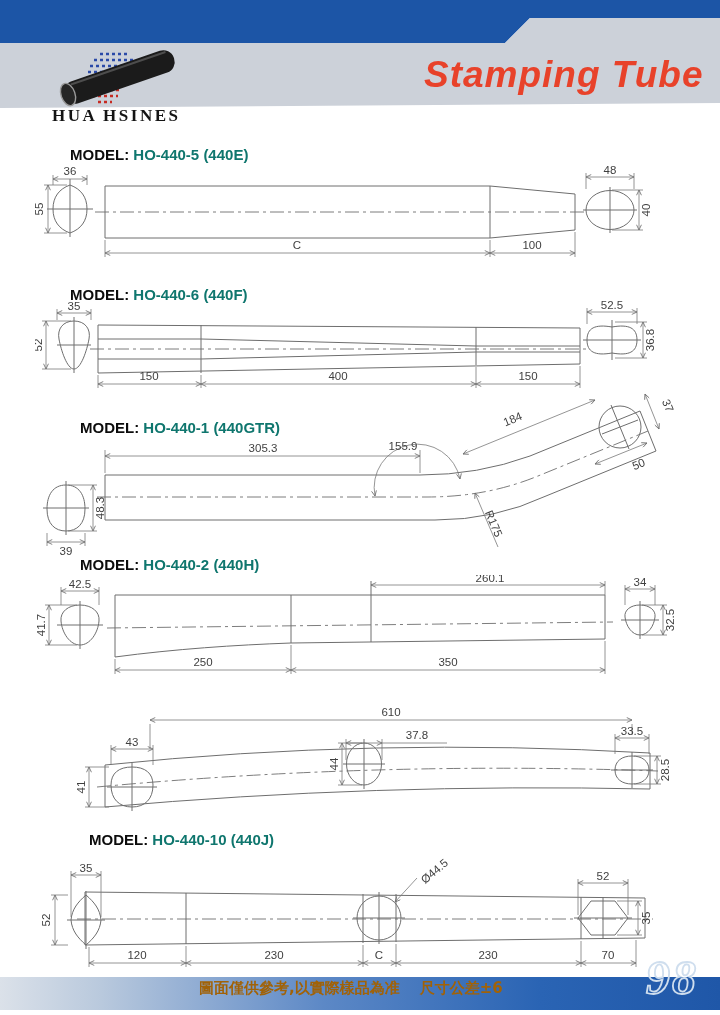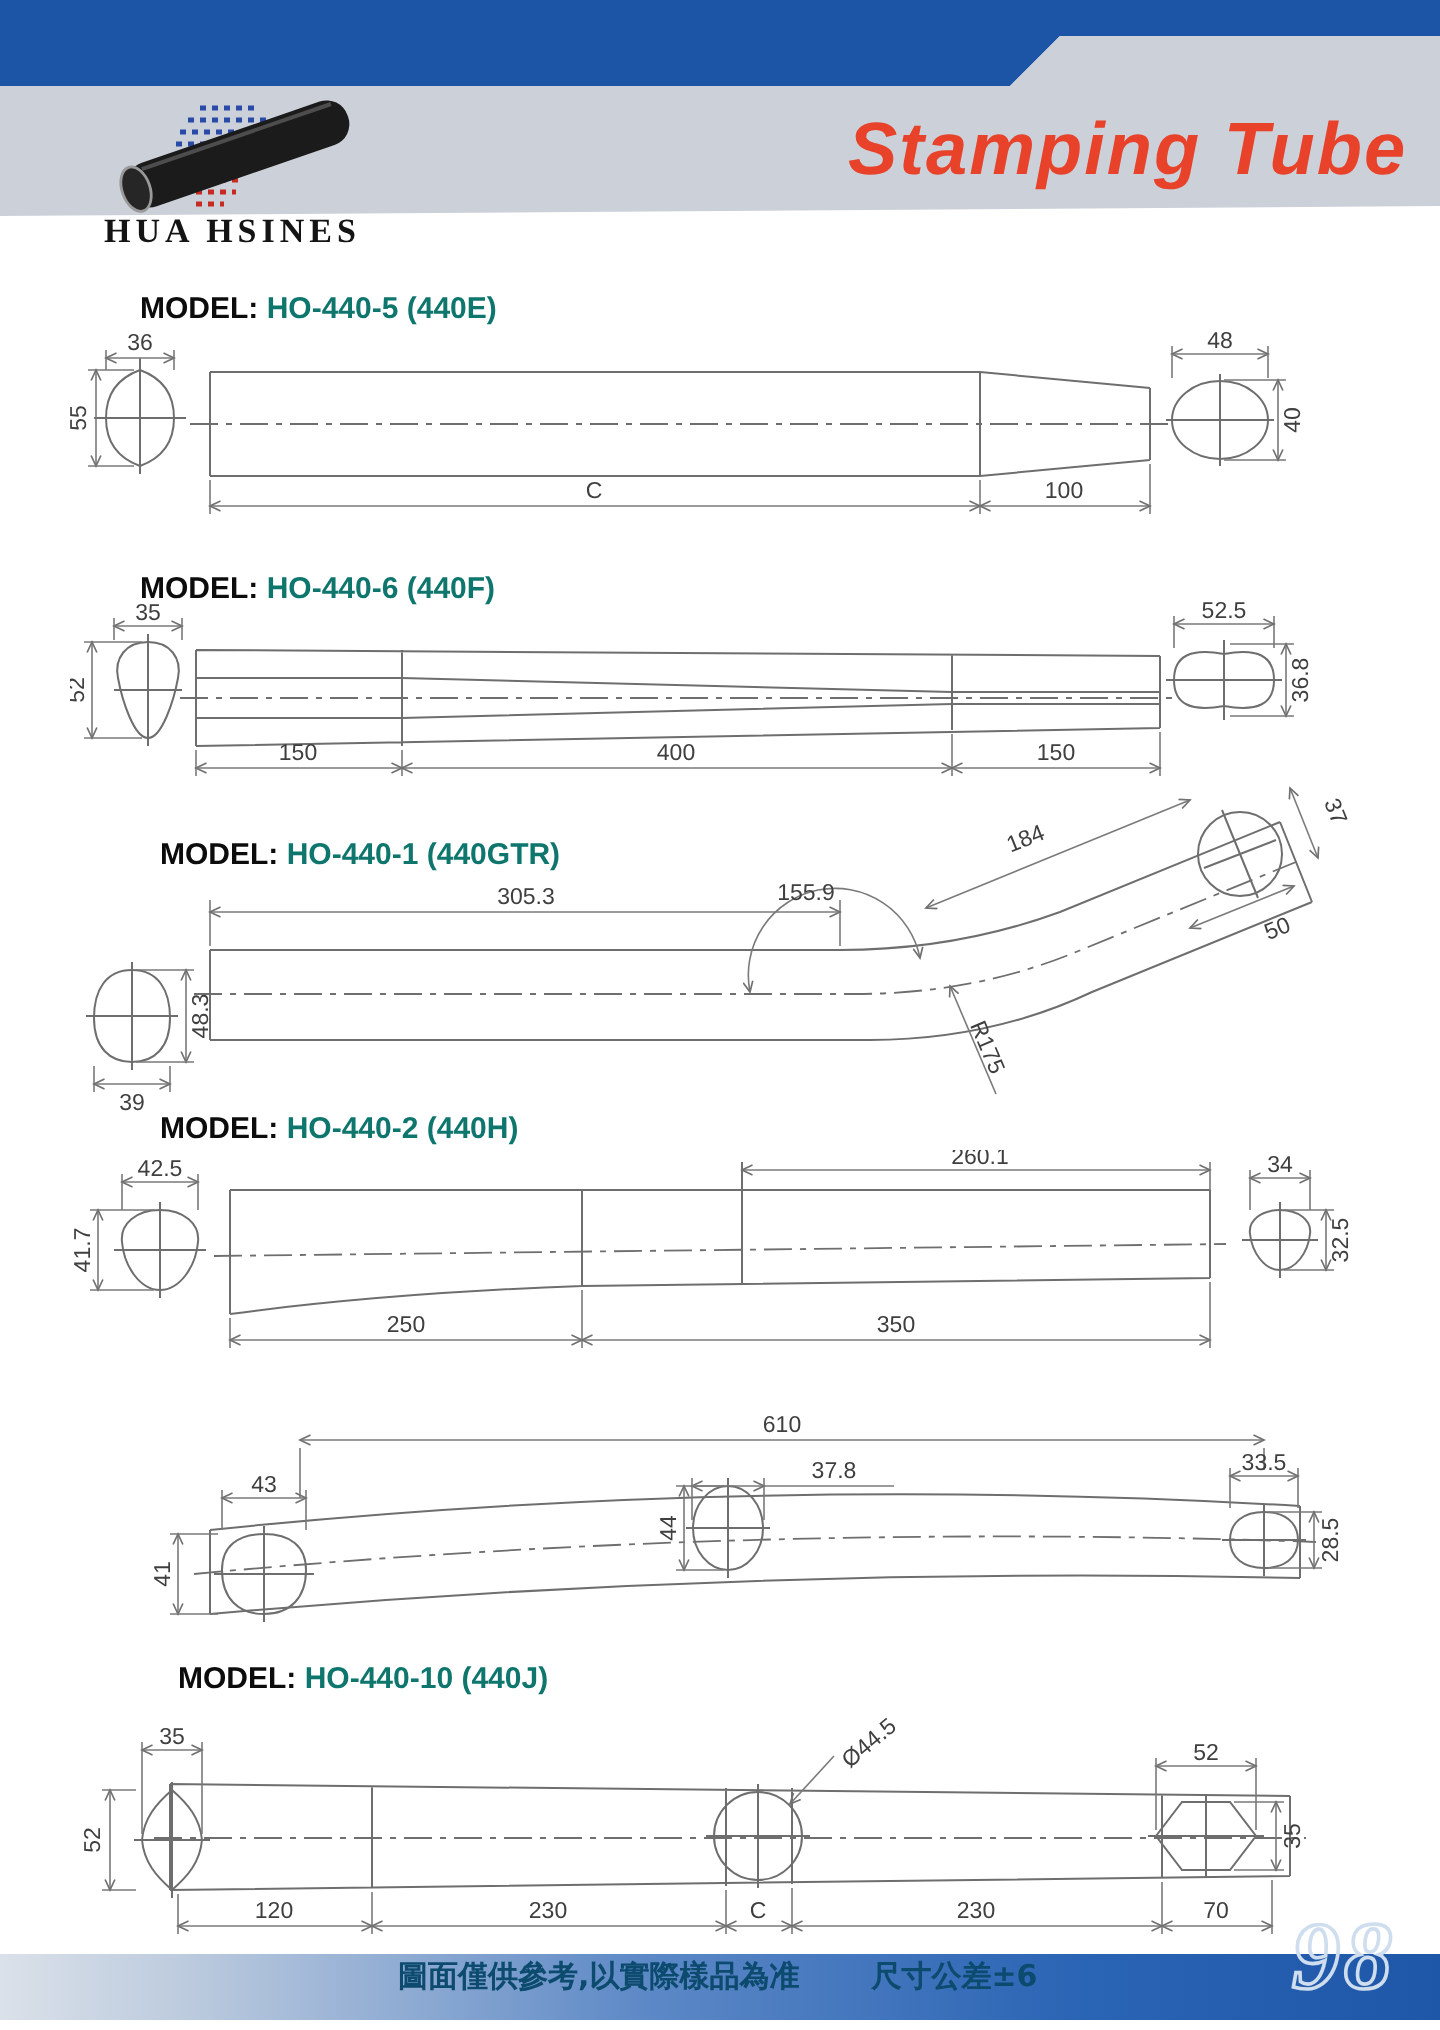--- a/index.html
+++ b/index.html
@@ -20,22 +20,22 @@
   .mtitle .m-code,.mtitle .m-variant{color:#0f766e;margin-top:24px;}
   
   .drw{position:absolute;}
   .ln{stroke:#6e6e6e;stroke-width:1;fill:none;}
   .dim{stroke:#7a7a7a;stroke-width:0.8;fill:none;}
   .cl{stroke:#6e6e6e;stroke-width:0.9;fill:none;stroke-dasharray:14 4 3 4;}
   .dt{font-family:"Liberation Sans",sans-serif;font-size:11.5px;fill:#3f3f3f;}
   
   .foot-band{position:absolute;left:0;top:977px;width:720px;height:33px;
              background:linear-gradient(90deg,#dbe1e9 0%,#b9c9dd 14%,#5c88c6 45%,#2a64b4 75%,#1f57a8 100%);}
-  .foot-text{position:absolute;left:199px;top:977px;height:22px;display:flex;align-items:center;gap:36px;
-             font-family:"DejaVu Sans",sans-serif;font-weight:bold;font-size:15px;color:#0c4a6e;}
+  .foot-text{position:absolute;left:199px;top:977px;height:22px;display:flex;align-items:center;gap:20px;
+             font-family:"DejaVu Sans",sans-serif;font-weight:bold;font-size:15px;color:#a16207;}
   .pageno-svg{position:absolute;left:630px;top:946px;}
 </style>
 </head>
 <body>
 
 <div id="page">
 
   <div class="blue-band"></div>
   <div class="gray-band"></div>
 

